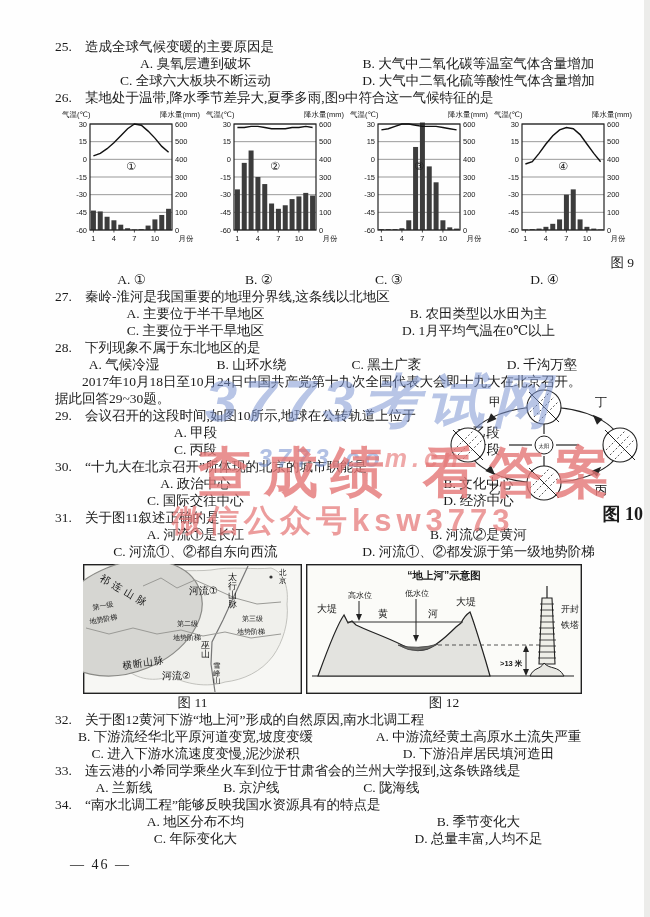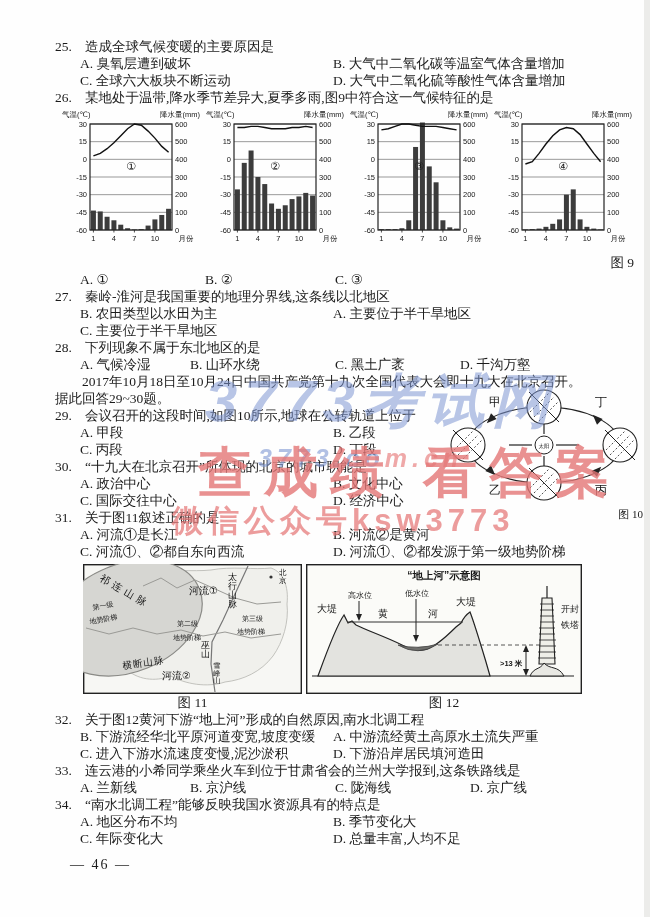--- a/index.html
+++ b/index.html
@@ -4,35 +4,35 @@
 <style>
   html,body{margin:0;padding:0;background:#d8d8d8;}
   .page{position:relative;width:650px;height:917px;background:#fefefe;margin:0 auto;
         font-family:"Liberation Serif","DejaVu Serif",serif;font-size:13.5px;line-height:17px;
         color:#1b1b1b;overflow:hidden;}
   .edge{position:absolute;right:0;top:0;width:6px;height:100%;background:#ececea;}
   .content{position:absolute;left:55px;top:38px;width:580px;}
   .q{display:flex;}
   .qnum{width:30px;flex:none;}
   .qtext{flex:1;}
-  .opts{margin-left:25px;display:grid;}
+  .opts{margin-left:14px;display:grid;text-align:center;}
   .c2{grid-template-columns:253px 1fr;}
   .c4a{grid-template-columns:125px 130px 130px 1fr;}
   .c4b{grid-template-columns:110px 145px 125px 1fr;}
   .c4c{grid-template-columns:110px 145px 135px 1fr;}
   .charts{display:flex;gap:2px;margin-left:5px;margin-top:2px;}
   .chart{width:142px;height:146px;}
   .figcap{text-align:right;}
   .cap9{width:574px;margin-left:5px;}
   .fig-row{display:flex;gap:4px;margin-left:28px;margin-top:4px;}
   .figcol{display:flex;flex-direction:column;align-items:center;}
   svg{display:block;font-family:"Liberation Sans","DejaVu Sans",sans-serif;}
   svg text{fill:#171717;}
   .fig10{position:absolute;left:447px;top:388px;width:196px;}
-  .fig10 .figcap{font-size:11px;}
+  .fig10 .figcap{font-size:18px;font-weight:bold;}
   .wm{position:absolute;pointer-events:none;white-space:nowrap;z-index:5;
       font-family:"Liberation Sans","DejaVu Sans",sans-serif;font-weight:bold;}
   .wm1{left:205px;top:392px;font-size:58px;font-style:italic;letter-spacing:7px;color:rgba(125,150,210,0.55);}
   .wm2{left:258px;top:450px;font-size:25px;font-style:italic;letter-spacing:5px;}
   .wm2 .b{color:rgba(125,150,210,0.6);} .wm2 .r{color:rgba(228,110,110,0.6);}
   .wm3{left:198px;top:464px;font-size:54px;letter-spacing:12px;color:rgba(228,118,118,0.8);}
   .wm4{left:172px;top:512px;font-size:31px;letter-spacing:5px;color:rgba(228,118,118,0.72);}
   .pagenum{position:absolute;left:70px;top:856px;font-size:14px;letter-spacing:2px;}
 </style>
 </head>
@@ -269,30 +269,32 @@
             <text x="71" y="62" font-size="11" text-anchor="middle">④</text>
           </svg>
         </div>
     </div>
     <div class="figcap cap9">图 9</div>
 
     <div class="opts c4a">
       <span>A. ①</span>
       <span>B. ②</span>
       <span>C. ③</span>
+      <span>D. ④</span>
     </div>
 
     <div class="q">
       <span class="qnum">27.</span>
       <span class="qtext">秦岭-淮河是我国重要的地理分界线,这条线以北地区</span>
     </div>
     <div class="opts c2">
+      <span>A. 主要位于半干旱地区</span>
       <span>B. 农田类型以水田为主</span>
-      <span>A. 主要位于半干旱地区</span>
       <span>C. 主要位于半干旱地区</span>
+      <span>D. 1月平均气温在0℃以上</span>
     </div>
 
     <div class="q">
       <span class="qnum">28.</span>
       <span class="qtext">下列现象不属于东北地区的是</span>
     </div>
     <div class="opts c4b">
       <span>A. 气候冷湿</span>
       <span>B. 山环水绕</span>
       <span>C. 黑土广袤</span>
@@ -421,21 +423,20 @@
     </div>
 
     <div class="q">
       <span class="qnum">33.</span>
       <span class="qtext">连云港的小希同学乘坐火车到位于甘肃省会的兰州大学报到,这条铁路线是</span>
     </div>
     <div class="opts c4c">
       <span>A. 兰新线</span>
       <span>B. 京沪线</span>
       <span>C. 陇海线</span>
-      <span>D. 京广线</span>
     </div>
 
     <div class="q">
       <span class="qnum">34.</span>
       <span class="qtext">“南水北调工程”能够反映我国水资源具有的特点是</span>
     </div>
     <div class="opts c2">
       <span>A. 地区分布不均</span>
       <span>B. 季节变化大</span>
       <span>C. 年际变化大</span>

